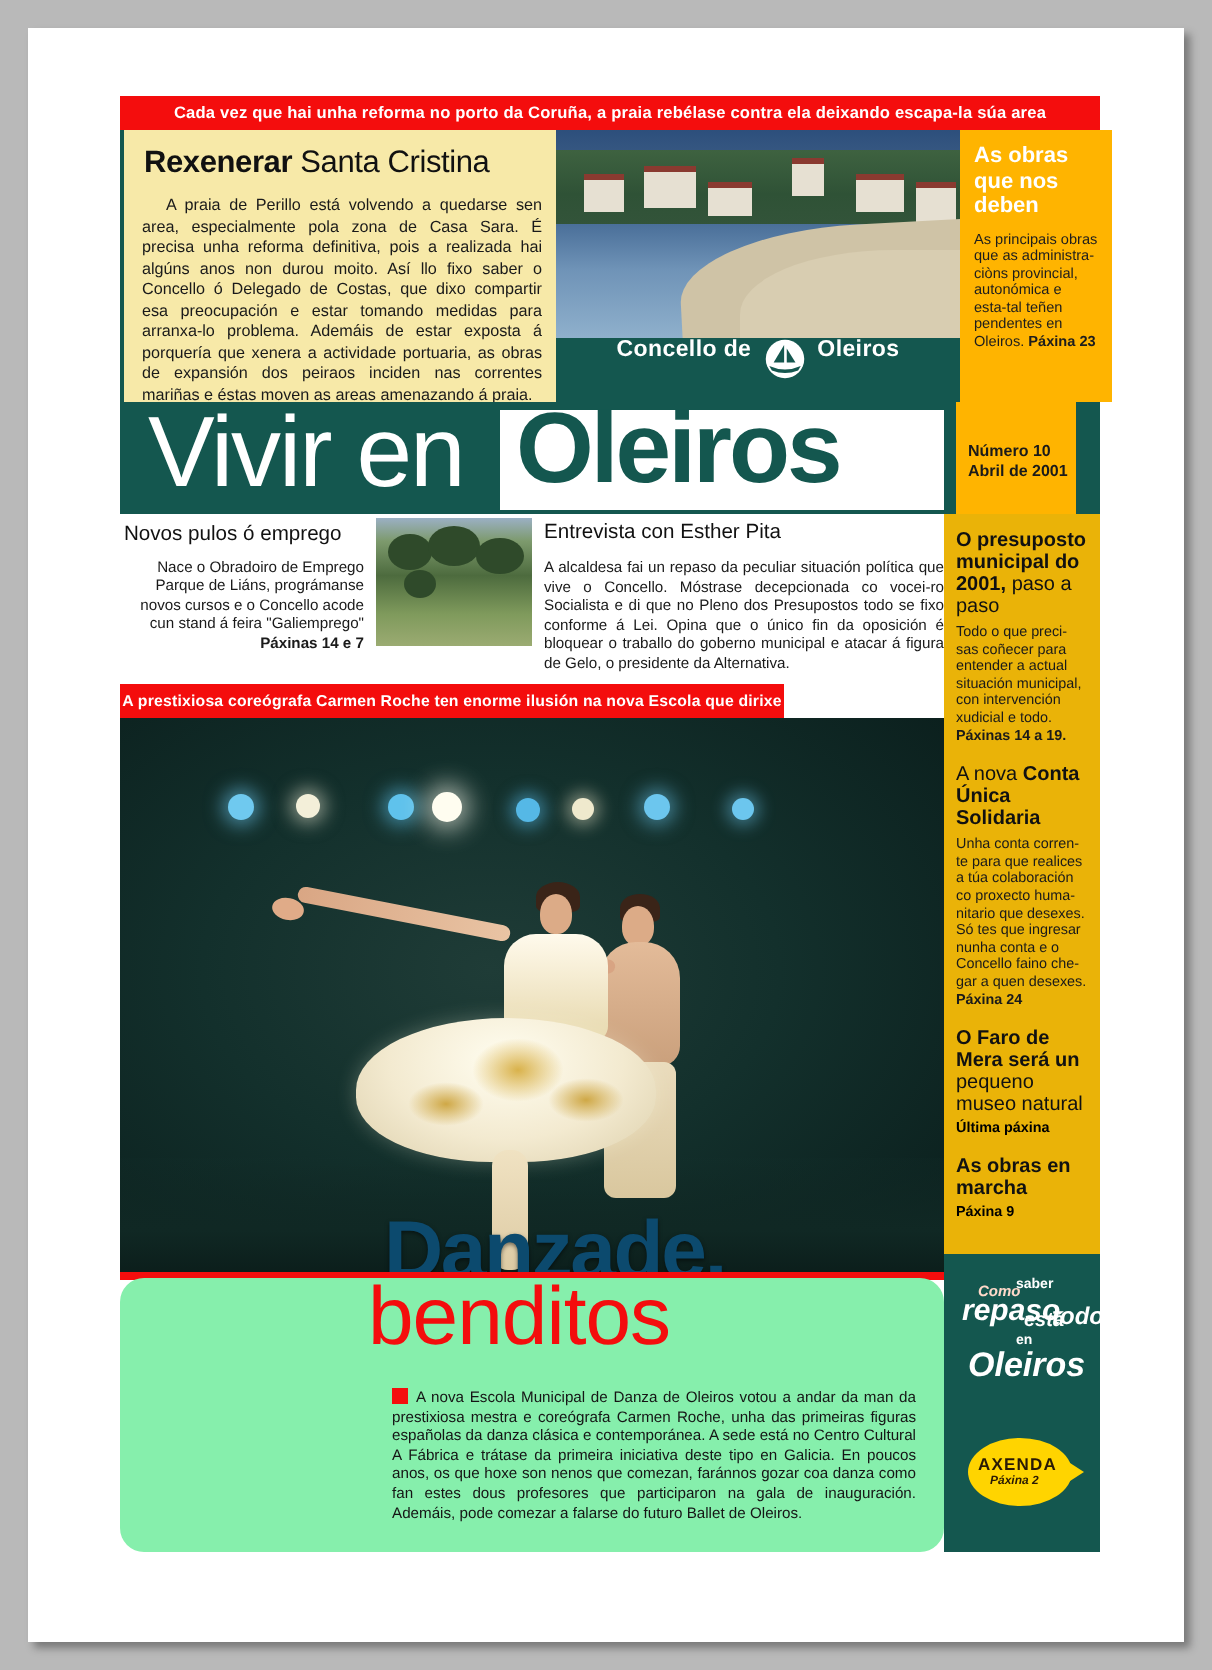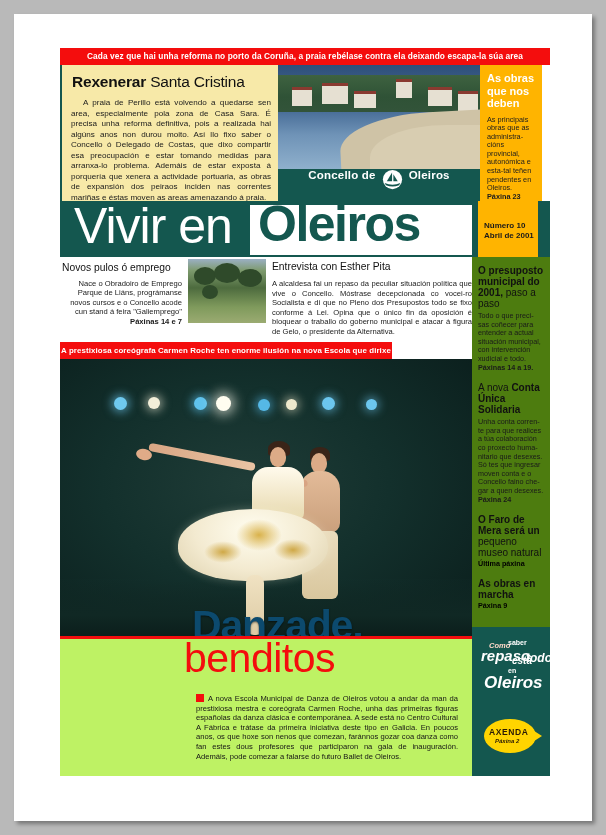--- a/index.html
+++ b/index.html
@@ -104,21 +104,21 @@
   }
   #concello-bar .txt {
     font-size: 11.5px; font-weight: bold; letter-spacing: 0.2px;
   }
   #boat-logo {
     width: 21px; height: 21px; margin: 0 6px;
     display:inline-block; position:relative;
   }
 
   #top-right {
-    left: 466px; top: 51px; width: 62px; height: 136px;
+    left: 466px; top: 51px; width: 76px; height: 136px;
     background: #ffb400;
   }
   #top-right h2 {
     margin: 7px 7px 0 7px;
     font-size: 11px; line-height: 12.5px;
     color: #ffffff; font-weight: bold;
   }
   #top-right p {
     margin: 6px 7px 0 7px;
     font-size: 7.3px; line-height: 8.6px;
@@ -183,21 +183,21 @@
   }
   #b2-right .h { font-size:10.3px; color:#111; margin: 4px 0 0 0; font-weight:normal;}
   #b2-right .t {
     font-size: 7.6px; line-height: 9.5px; color:#1a1a1a; margin-top:7px;
     text-align: justify;
   }
 
   
   #sidebar {
     left: 458px; top: 243px; width: 78px; height: 370px;
-    background: #4d7c0f;
+    background: #eab308;
   }
   #sidebar .blk { margin: 0 6px; }
   #sidebar .hh {
     font-size: 10px; line-height: 11px; color:#111; font-weight:bold;
   }
   #sidebar .hh .thin { font-weight: normal; }
   #sidebar .bb {
     font-size: 7.2px; line-height: 8.6px; color:#1a1a1a; margin-top:3px;
   }
   #sidebar .small-bold { font-size:7.2px; font-weight:bold; }
@@ -236,21 +236,22 @@
 
   
   #headline-danzade {
     left: 178px; top: 588px;
     font-size: 41px; font-weight: bold; color:#0c4a6e;
     letter-spacing:-1.2px;
     text-shadow: 0 1px 2px rgba(0,0,0,0.5);
   }
   #yellow-block {
     left: 46px; top: 625px; width: 412px; height: 137px;
-    background: #bef264;
+    background: #86efac;
+    border-radius: 12px;
   }
   #red-rule {
     left: 46px; top: 622px; width: 412px; height: 4px;
     background:#f40d0d;
   }
   #headline-benditos {
     position:absolute; left: 124px; top: -4px;
     font-size: 41px; color:#f40d0d; font-weight: normal;
     letter-spacing:-0.5px;
   }
@@ -381,21 +382,21 @@
           <span class="small-bold">Páxinas 14 a 19.</span>
         </div>
       </div>
 
       <div class="blk" style="padding-top:10px;">
         <div class="hh">
           <span class="thin">A nova</span>
           <span>Conta Única Solidaria</span>
         </div>
         <div class="bb">
-          <span>Unha conta corren-te para que realices a túa colaboración co proxecto huma-nitario que desexes. Só tes que ingresar moven conta e o Concello faino che-gar a quen desexes.</span>
+          <span>Unha conta corren-te para que realices a túa colaboración co proxecto huma-nitario que desexes. Só tes que ingresar nunha conta e o Concello faino che-gar a quen desexes.</span>
           <span class="small-bold">Páxina 24</span>
         </div>
       </div>
 
       <div class="blk" style="padding-top:10px;">
         <div class="hh">
           <span>O Faro de Mera será un</span>
           <span class="thin">pequeno museo natural</span>
         </div>
         <div class="small-bold" style="margin-top:1px;">Última páxina</div>

